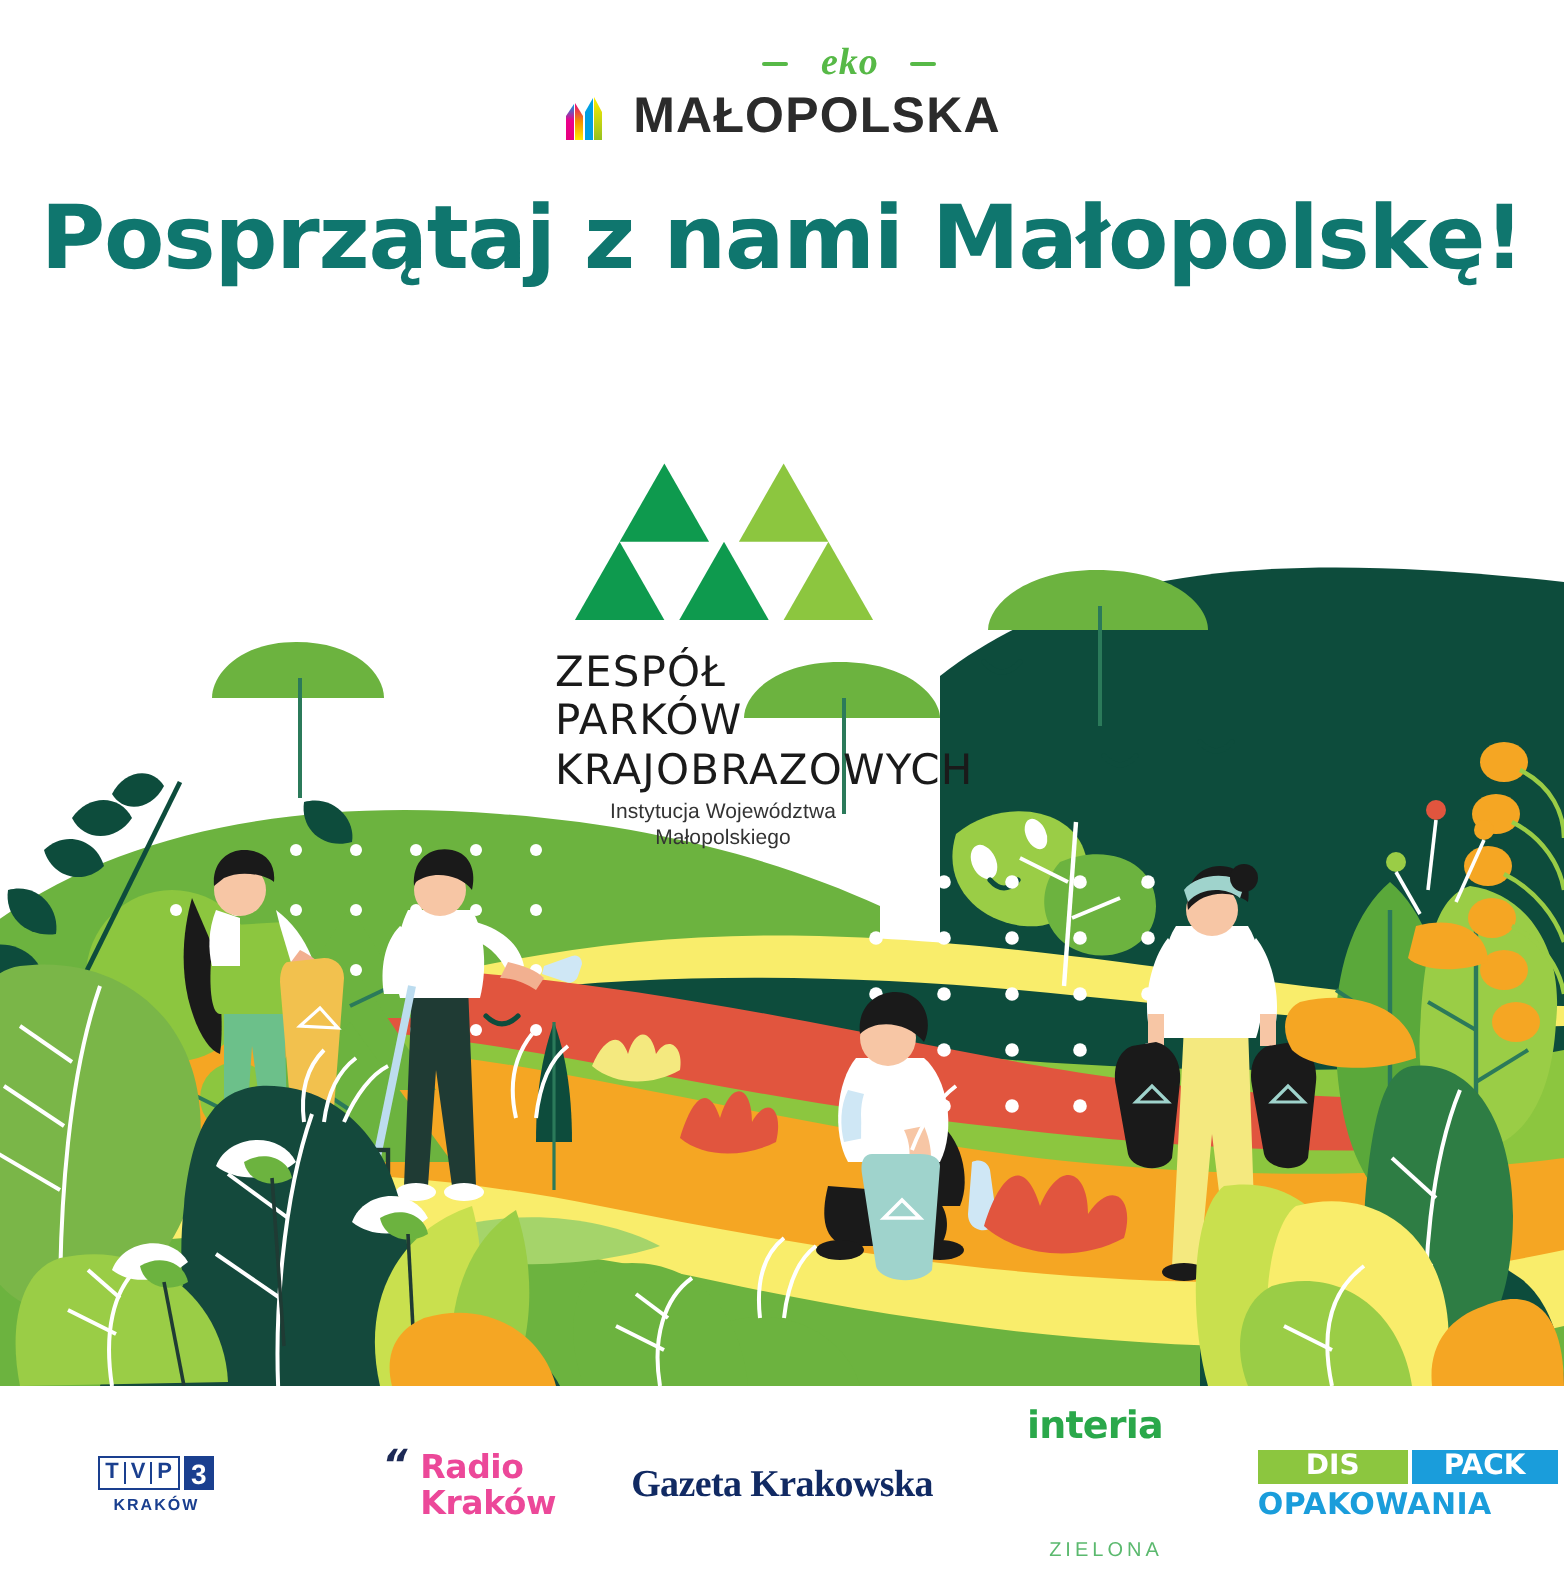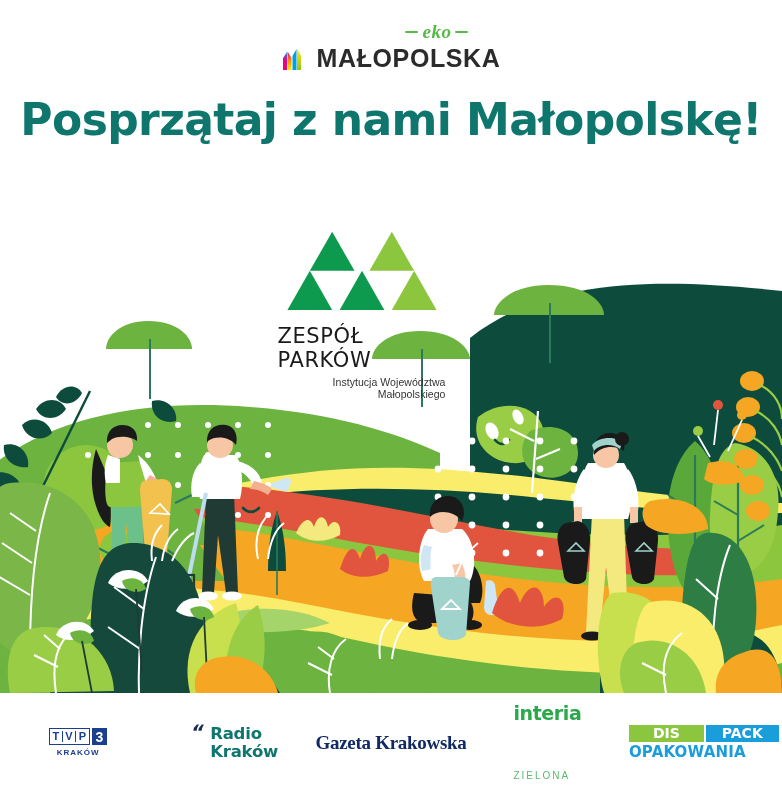--- a/index.html
+++ b/index.html
@@ -4,68 +4,68 @@
 <style>
   html,body{margin:0;padding:0;background:#fff;}
   body{width:782px;height:785px;font-family:"Liberation Sans",sans-serif;overflow:hidden;position:relative;}
   .page{position:relative;width:782px;height:785px;background:#ffffff;overflow:hidden;}
 
   
   .brandbar{position:absolute;left:0;top:34px;width:782px;height:48px;display:flex;align-items:center;justify-content:center;}
   .brand{position:relative;display:flex;align-items:flex-end;gap:9px;}
   .brand-m{width:26px;height:26px;display:block;}
   .brand-word{font-family:"Liberation Sans",sans-serif;font-size:25px;font-weight:600;letter-spacing:.6px;color:#2b2b2b;line-height:1;}
-  .brand-eko{position:absolute;right:32px;top:-23px;display:flex;align-items:center;gap:4px;}
+  .brand-eko{position:absolute;right:32px;top:-23px;display:flex;align-items:center;gap:16px;}
   .brand-eko .dash{width:13px;height:2px;background:#57b947;border-radius:2px;}
   .eko-word{font-family:"Liberation Serif",serif;font-style:italic;font-weight:700;font-size:19px;color:#57b947;line-height:1;letter-spacing:.5px;}
 
   
   .headline{position:absolute;left:0;top:96px;width:782px;text-align:center;
     font-family:"DejaVu Sans","Liberation Sans",sans-serif;font-weight:700;font-size:44px;
     letter-spacing:-.6px;color:#0f766e;line-height:1.1;}
 
   
   .scene{position:absolute;left:0;top:163px;width:782px;height:530px;overflow:hidden;background:#fff;}
   .scene svg{display:block;width:782px;height:530px;}
 
   
   .parklogo{position:absolute;left:0;top:228px;width:723px;display:flex;flex-direction:column;align-items:center;z-index:6;}
   .parklogo .tri{width:150px;height:82px;display:block;}
   .pl-t1{font-family:"DejaVu Sans","Liberation Sans",sans-serif;font-weight:400;font-size:21px;letter-spacing:.6px;color:#1a1a1a;line-height:1.16;text-align:left;width:168px;margin-top:14px;}
   .pl-t2{font-family:"DejaVu Sans","Liberation Sans",sans-serif;font-weight:700;font-size:11.5px;letter-spacing:.1px;color:#1a1a1a;line-height:1.2;text-align:left;width:168px;margin-top:4px;}
-  .pl-t3{font-family:"Liberation Sans",sans-serif;font-weight:400;font-size:10.5px;letter-spacing:.05px;color:#333;line-height:1.2;text-align:right;width:168px;margin-top:3px;}
+  .pl-t3{font-family:"Liberation Sans",sans-serif;font-weight:400;font-size:10.5px;letter-spacing:.05px;color:#333;line-height:1.2;text-align:center;width:168px;margin-top:3px;}
 
   
   .sponsors{position:absolute;left:0;top:700px;width:782px;height:85px;display:flex;align-items:center;background:#fff;}
   .sp{flex:1;display:flex;align-items:center;justify-content:center;}
 
   
   .tvp{display:flex;flex-direction:column;align-items:center;gap:3px;}
   .tvp-row{display:flex;align-items:stretch;height:17px;}
   .tvp-box{border:1.6px solid #1a3f8f;display:flex;align-items:center;}
   .tvp-ltr{font-family:"Liberation Sans",sans-serif;font-weight:700;font-size:11px;color:#1a3f8f;padding:0 2.5px;border-right:1.3px solid #1a3f8f;line-height:1;}
   .tvp-ltr:last-child{border-right:none;}
   .tvp-3{background:#1a3f8f;color:#fff;font-family:"Liberation Sans",sans-serif;font-weight:700;font-size:14px;
     display:flex;align-items:center;justify-content:center;padding:0 4px;margin-left:2px;line-height:1;}
   .tvp-city{font-family:"Liberation Sans",sans-serif;font-weight:700;font-size:8px;letter-spacing:1px;color:#1a3f8f;}
 
   
   .radio{position:relative;padding-left:3px;}
   .radio-q{position:absolute;left:0;top:-3px;font-family:"DejaVu Sans",sans-serif;font-weight:800;font-size:20px;color:#1d2a56;line-height:1;transform:skewX(-12deg);}
-  .radio-t{font-family:"DejaVu Sans","Liberation Sans",sans-serif;font-weight:700;font-size:16.5px;color:#0f766e;line-height:1.06;margin-left:16px;letter-spacing:-.2px;}
+  .radio-t{font-family:"DejaVu Sans","Liberation Sans",sans-serif;font-weight:700;font-size:16.5px;color:#ec4899;line-height:1.06;margin-left:16px;letter-spacing:-.2px;}
 
   
   .dz{background:#ef3124;padding:4px 8px 5px;}
   .dz-t{font-family:"Liberation Serif",serif;font-weight:700;font-size:16px;color:#fff;letter-spacing:-.2px;line-height:1;font-variant:small-caps;}
 
   
   .gk{font-family:"Liberation Serif",serif;font-weight:700;font-size:19px;color:#112a63;letter-spacing:-.3px;line-height:1;}
 
   
-  .itr{display:flex;flex-direction:column;align-items:flex-start;gap:44px;}
+  .itr{display:flex;flex-direction:column;align-items:flex-end;gap:44px;}
   .itr-t{font-family:"DejaVu Sans","Liberation Sans",sans-serif;font-weight:700;font-size:19px;color:#2aa84a;line-height:1;letter-spacing:-.4px;}
   .itr-s{font-family:"Liberation Sans",sans-serif;font-weight:400;font-size:10px;color:#5bb96e;letter-spacing:2px;line-height:1;margin-top:4px;}
 
   
   .dp{display:flex;flex-direction:column;align-items:stretch;}
   .dp-row1{display:flex;}
   .dp-dis{background:#8cc63f;color:#fff;font-family:"DejaVu Sans","Liberation Sans",sans-serif;font-weight:700;font-size:14px;padding:1px 24px;line-height:1.1;}
   .dp-pack{background:#1a9ddb;color:#fff;font-family:"DejaVu Sans","Liberation Sans",sans-serif;font-weight:700;font-size:14px;padding:1px 16px;line-height:1.1;margin-left:2px;}
   .dp-row2{font-family:"DejaVu Sans","Liberation Sans",sans-serif;font-weight:700;font-size:15px;color:#1a9ddb;line-height:1.1;margin-top:2px;letter-spacing:.2px;}
 </style>
@@ -477,20 +477,21 @@
   <div class="parklogo">
     <svg class="tri" viewBox="0 0 160 88">
       <polygon points="48,4 72,46 24,46" fill="#0e9a4e"></polygon>
       <polygon points="112,4 136,46 88,46" fill="#8cc63f"></polygon>
       <polygon points="24,46 48,88 0,88" fill="#0e9a4e"></polygon>
       <polygon points="80,46 104,88 56,88" fill="#0e9a4e"></polygon>
       <polygon points="136,46 160,88 112,88" fill="#8cc63f"></polygon>
     </svg>
     <div class="pl-t1">
       <span>ZESPÓŁ PARKÓW</span><br>
+      <span>KRAJOBRAZOWYCH</span>
     </div>
     <div class="pl-t3">Instytucja Województwa Małopolskiego</div>
   </div>
 
   <div class="sponsors">
 
     <div class="sp">
       <div class="tvp">
         <div class="tvp-row">
           <div class="tvp-box">

